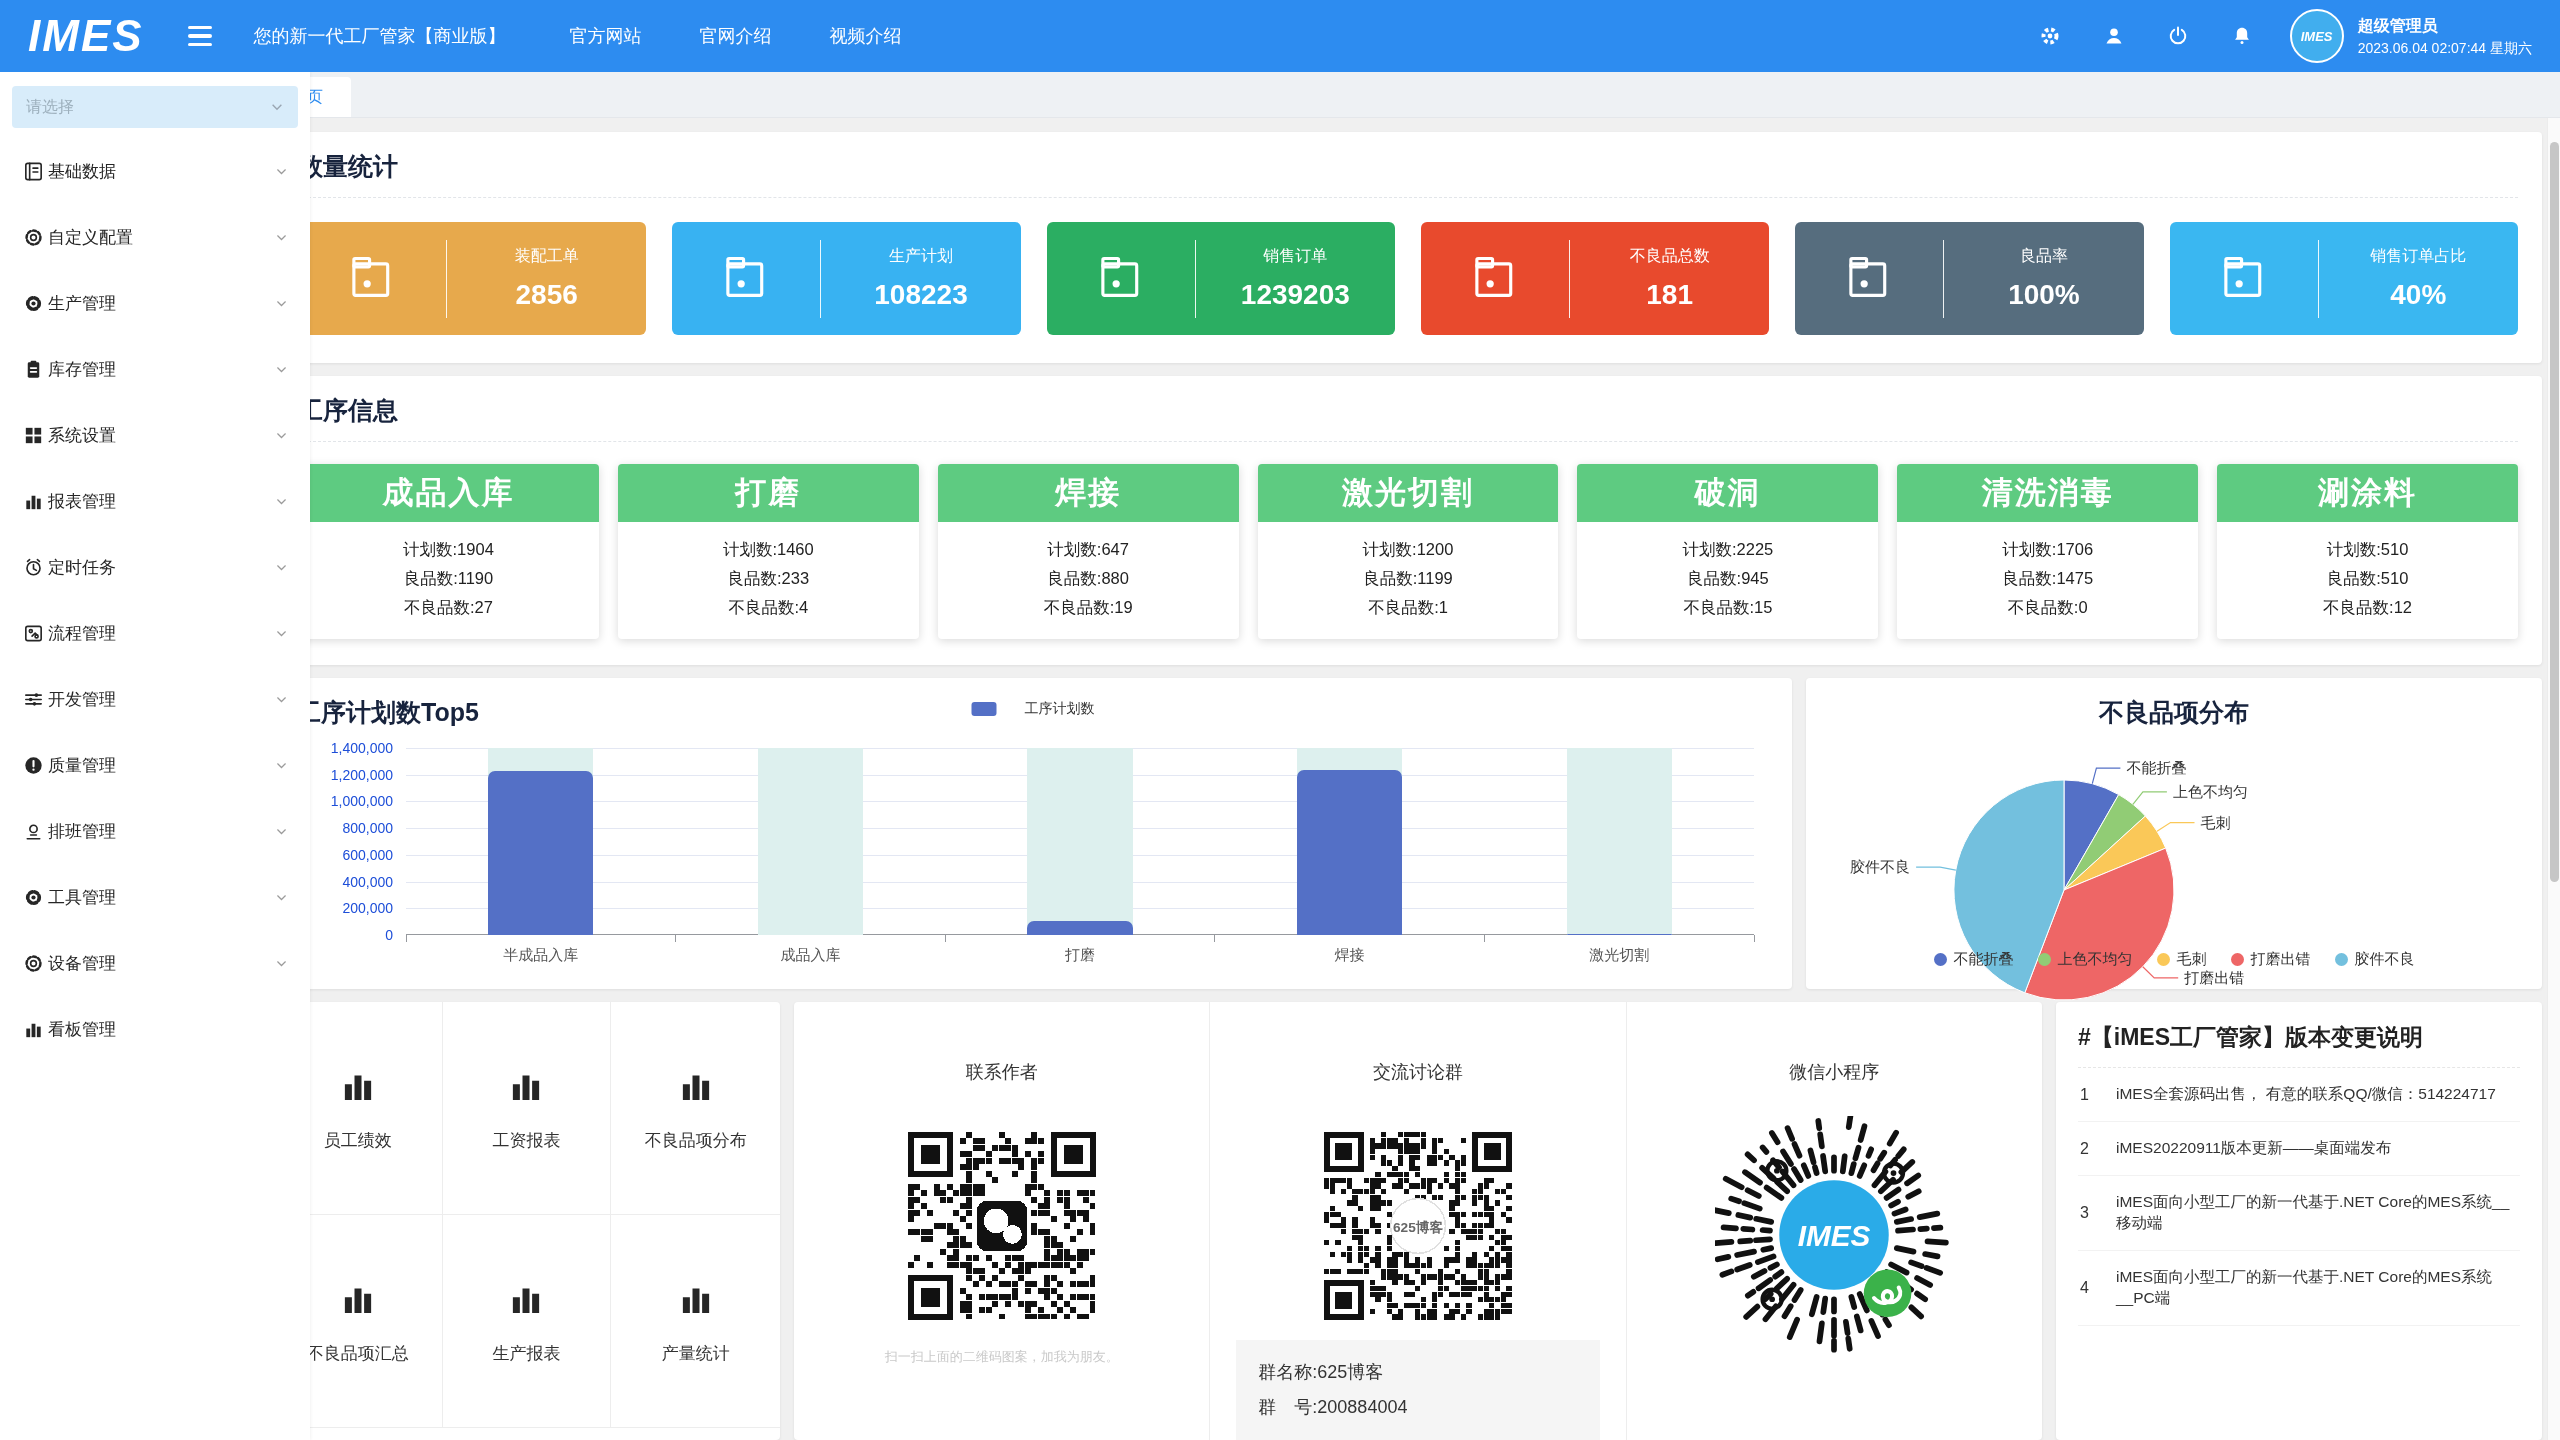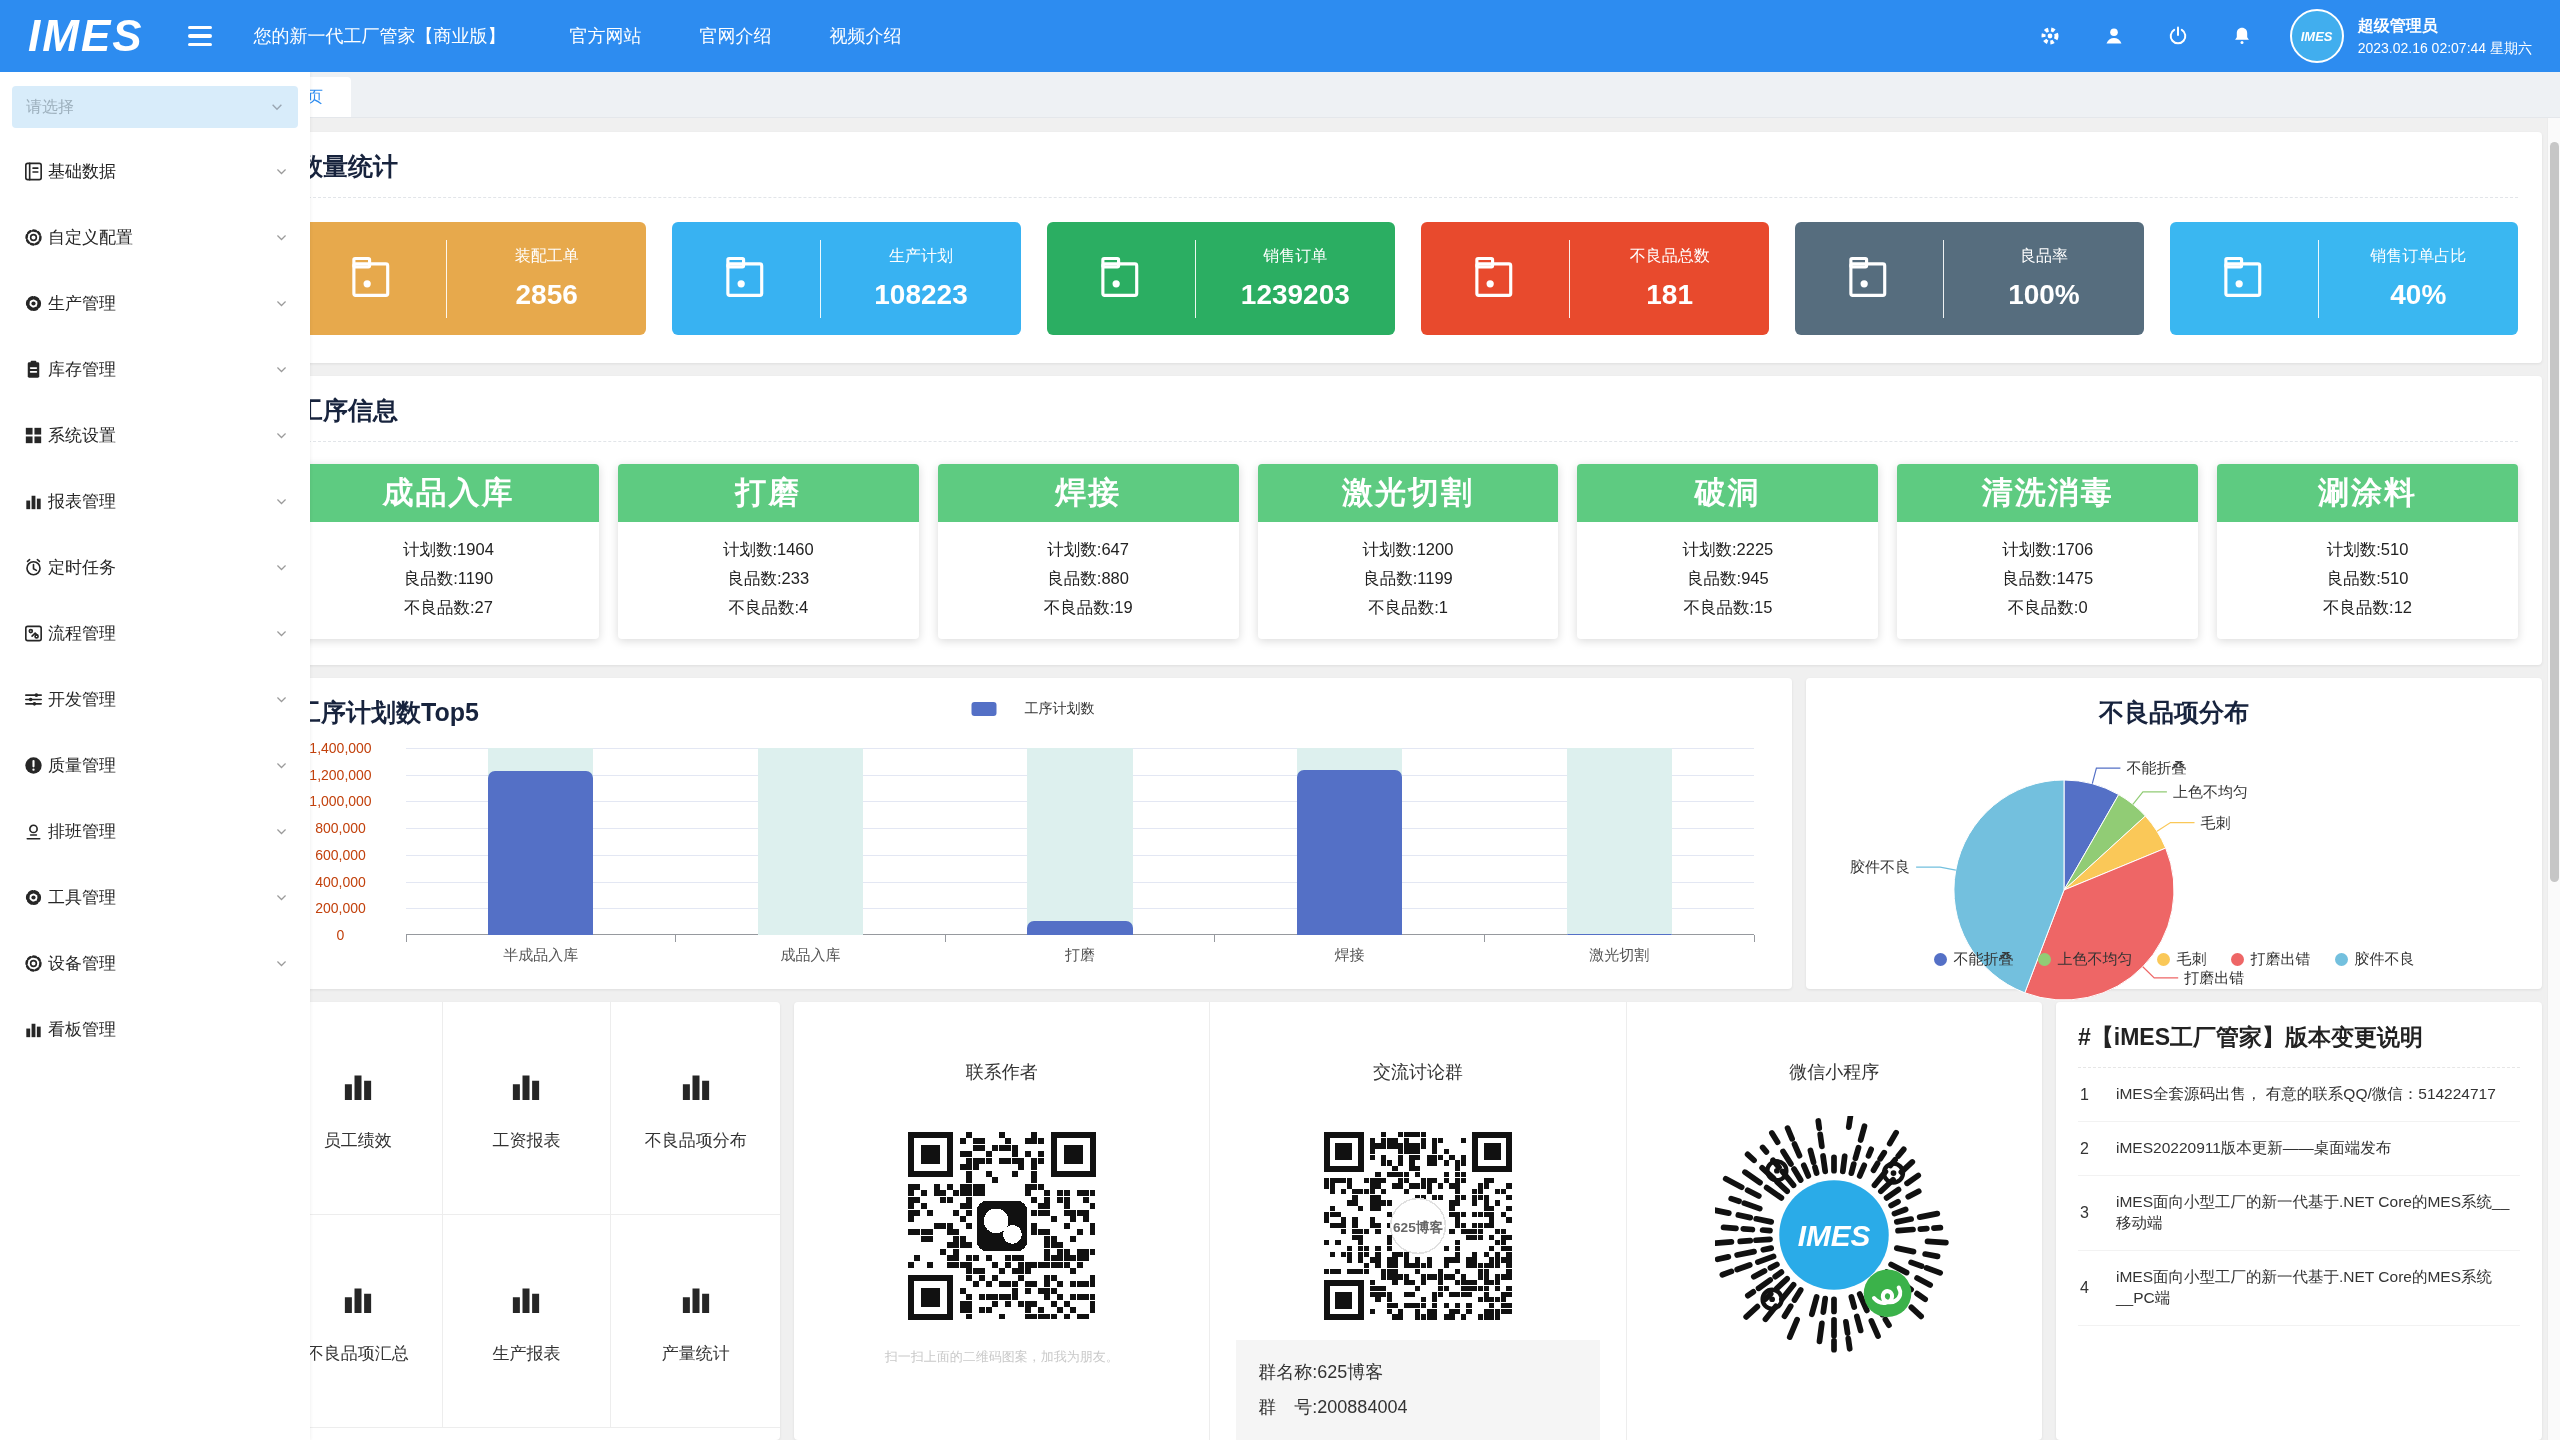--- a/index.html
+++ b/index.html
@@ -62,21 +62,21 @@
   
   .charts-row { display:flex; gap:14px; height:432px; }
   .bar-card { flex:1; position:relative; }
   .bar-card h2 { position:absolute; top:18px; left:22px; }
   .bar-legend { position:absolute; top:22px; left:50%; transform:translateX(-50%); display:flex; align-items:center; gap:9px; cursor:pointer; }
   .bar-legend .sw { width:25px; height:14px; border-radius:3px; }
   .bar-legend .lb { font-size:14px; color:#333;margin-left:19px; }
   .bar-plot { position:absolute; left:132px; right:38px; top:70px; bottom:54px; }
   .gline { position:absolute; left:0; right:0; height:1px; background:#e3e7f3; }
   .gzero { position:absolute; left:0; right:0; bottom:0; height:1px; background:#96999e; }
-  .ylab { position:absolute; left:-118px; width:105px; text-align:center; font-size:14px; color:#c2410c; transform:translateY(-50%); }
+  .ylab { position:absolute; left:-118px; width:105px; text-align:right; font-size:14px; color:#1d4ed8; transform:translateY(-50%); }
   .band { position:absolute; top:0; bottom:0; background:#ddf0ee; }
   .vbar { position:absolute; bottom:0; }
   .xtick { position:absolute; top:100%; width:1px; height:7px; background:#96999e; }
   .xlab { position:absolute; top:calc(100% + 11px); text-align:center; font-size:15px; color:#555; }
 
   .pie-card { width:736px; position:relative; }
   .pie-card h2 { position:absolute; top:18px; width:100%; text-align:center; }
   .pie-svg-wrap { position:absolute; top:52px; left:0; right:0; height:302px; }
   .pie-legend { position:absolute; bottom:20px; width:100%; display:flex; justify-content:center; gap:24px; }
   .pie-legend .pl-item { display:flex; align-items:center; gap:7px; cursor:pointer; }
@@ -146,21 +146,21 @@
         <div class="hic"><svg viewBox="0 0 24 24" fill="#fff">
             <path d="M12 3.8c-3.1 0-5.2 2.4-5.2 5.4v4l-1.7 2.5h13.8l-1.7-2.5v-4c0-3-2.1-5.4-5.2-5.4z"></path>
             <circle cx="12" cy="18.6" r="1.5"></circle>
           </svg></div>
       </div>
     <div class="avatar">
         <span>IMES</span>
       </div>
     <div class="userbox">
       <div class="role">超级管理员</div>
-      <div class="dt">2023.02.16 02:07:44 星期六</div>
+      <div class="dt">2023.06.04 02:07:44 星期六</div>
     </div>
   </header>
 
   <aside>
     <div class="mod-select">
       <span class="ph">请选择</span>
       <svg class="chev" viewBox="0 0 16 16" fill="none" stroke="#9aa6b2" stroke-width="1.6">
           <path d="M3 5.5l5 5 5-5"></path>
         </svg>
     </div>

